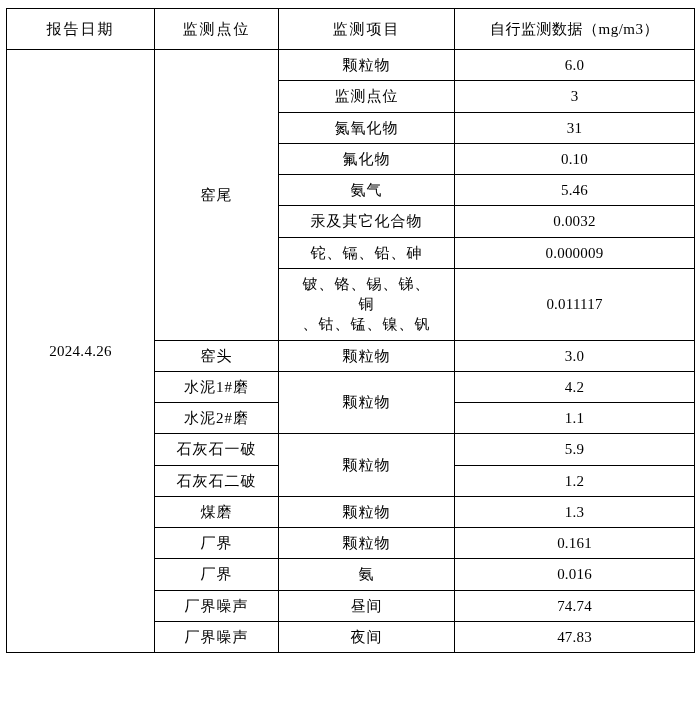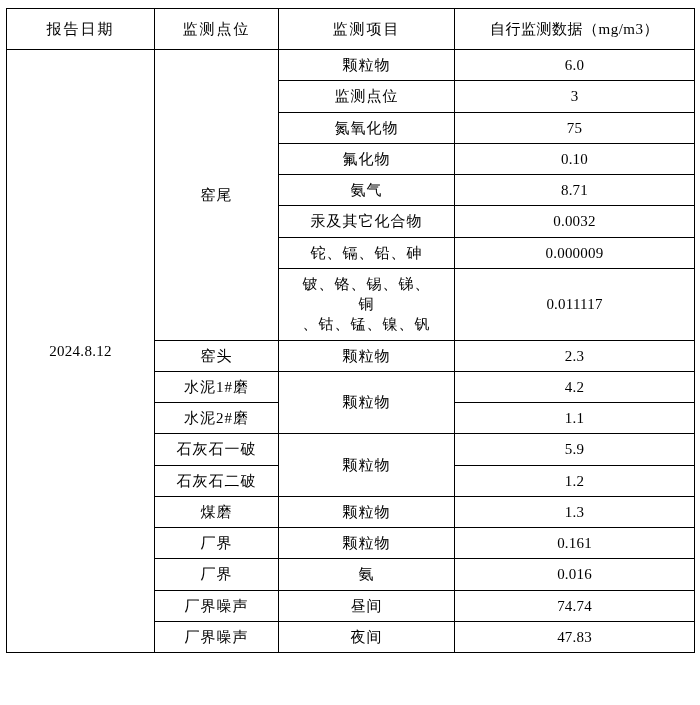--- a/index.html
+++ b/index.html
@@ -78,61 +78,61 @@
       <tr>
         <td><span class="hdr-label">报告日期</span></td>
         <td><span class="hdr-label">监测点位</span></td>
         <td><span class="hdr-label">监测项目</span></td>
         <td><span>自行监测数据（mg/m3）</span></td>
       </tr>
     </thead>
     <tbody>
 
       <tr>
-        <td class="date-cell" rowspan="18">2024.8.12</td>
+        <td class="date-cell" rowspan="18">2024.4.26</td>
         <td class="point-cell" rowspan="8">窑尾</td>
         <td class="item-cell">颗粒物</td>
         <td class="value-cell">6.0</td>
       </tr>
       <tr>
         <td class="item-cell">监测点位</td>
         <td class="value-cell">3</td>
       </tr>
       <tr>
         <td class="item-cell">氮氧化物</td>
-        <td class="value-cell">75</td>
+        <td class="value-cell">31</td>
       </tr>
       <tr>
         <td class="item-cell">氟化物</td>
         <td class="value-cell">0.10</td>
       </tr>
       <tr>
         <td class="item-cell">氨气</td>
-        <td class="value-cell">8.71</td>
+        <td class="value-cell">5.46</td>
       </tr>
       <tr>
         <td class="item-cell">汞及其它化合物</td>
         <td class="value-cell">0.0032</td>
       </tr>
       <tr>
         <td class="item-cell">铊、镉、铅、砷</td>
         <td class="value-cell">0.000009</td>
       </tr>
       <tr>
         <td class="item-cell two-line">
           <div>铍、铬、锡、锑、铜</div>
           <div>、钴、锰、镍、钒</div>
         </td>
         <td class="value-cell">0.011117</td>
       </tr>
 
       <tr>
         <td class="point-cell">窑头</td>
         <td class="item-cell">颗粒物</td>
-        <td class="value-cell">2.3</td>
+        <td class="value-cell">3.0</td>
       </tr>
 
       <tr>
         <td class="point-cell">水泥1#磨</td>
         <td class="item-cell" rowspan="2">颗粒物</td>
         <td class="value-cell">4.2</td>
       </tr>
       <tr>
         <td class="point-cell">水泥2#磨</td>
         <td class="value-cell">1.1</td>

